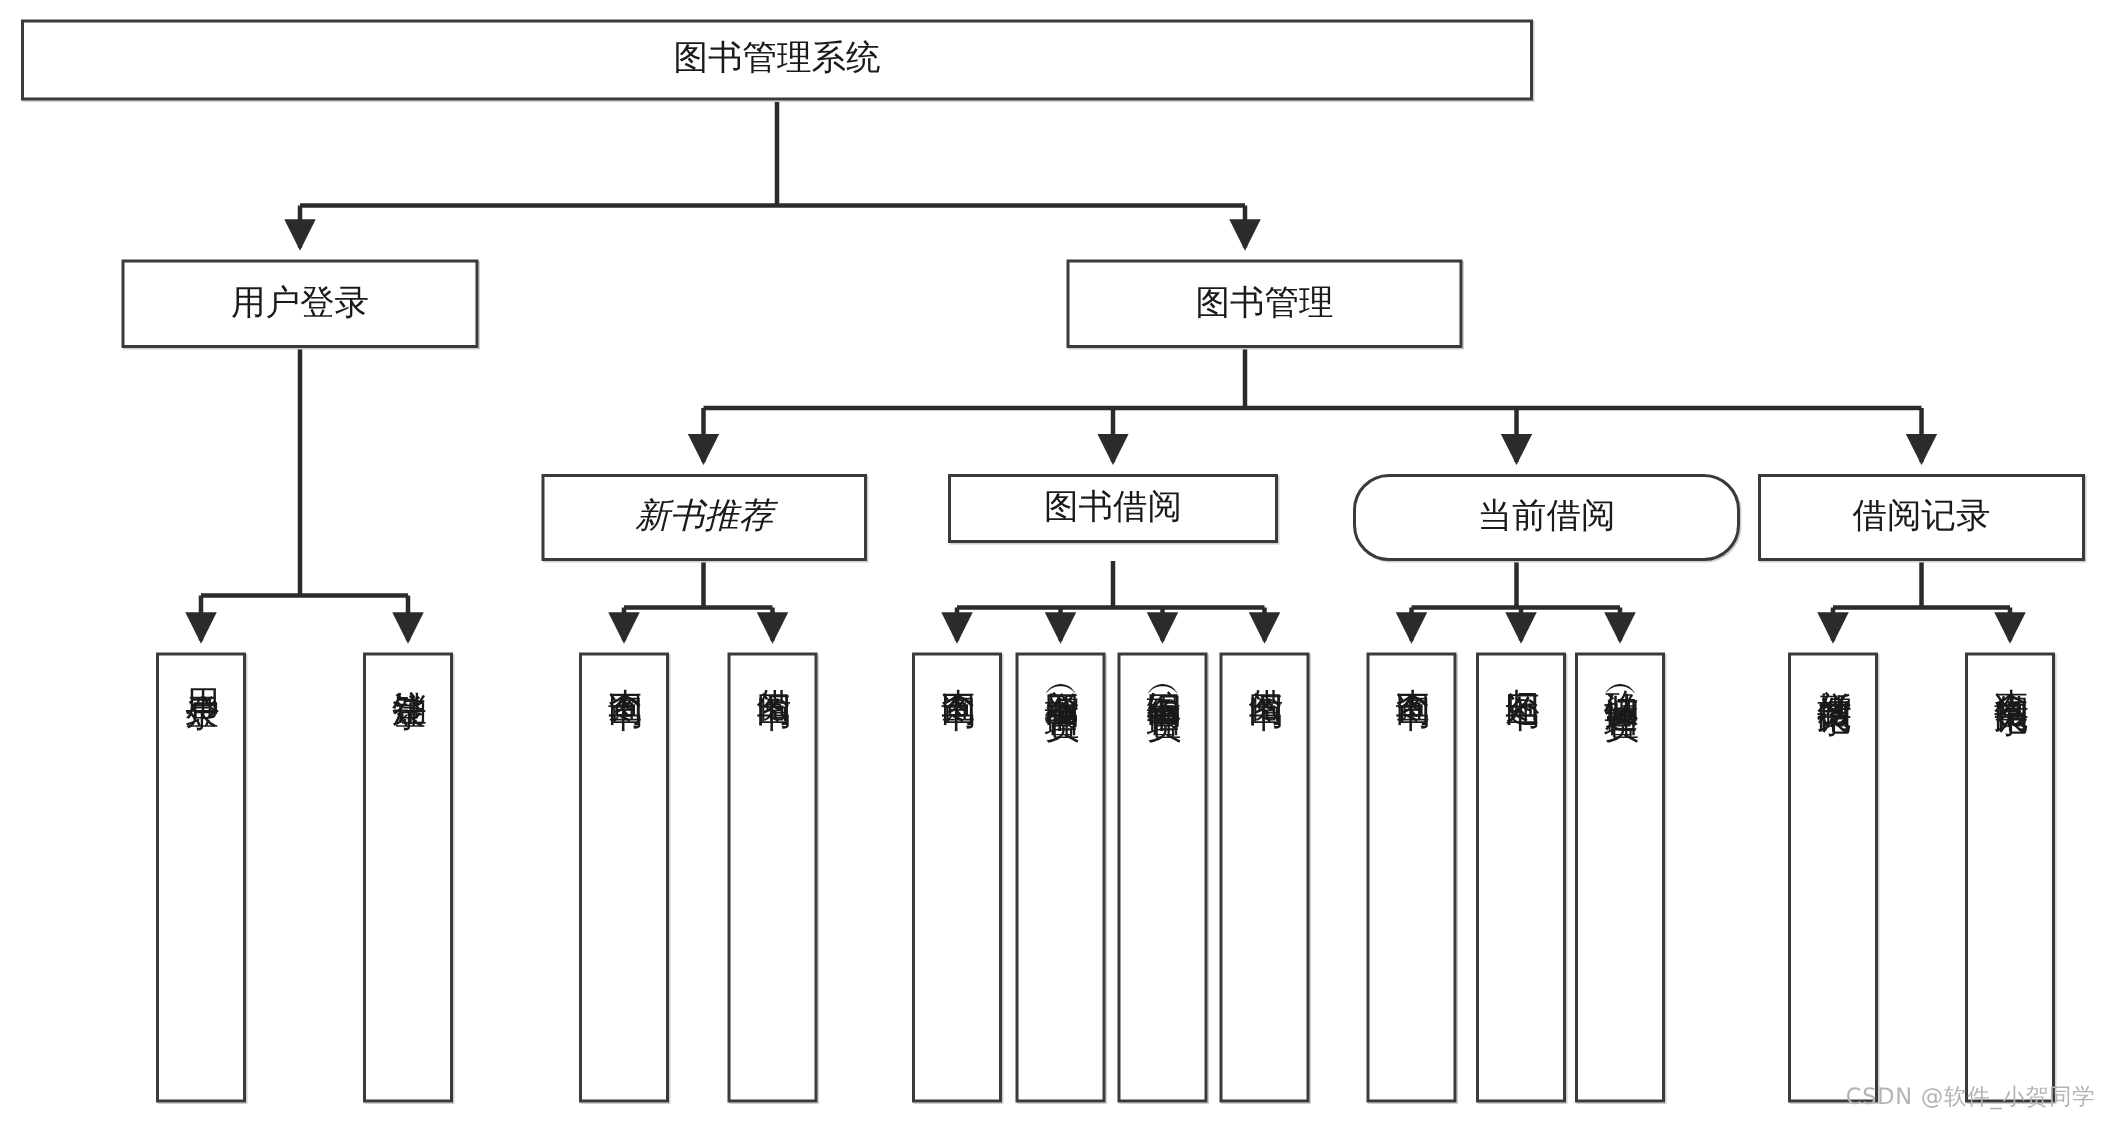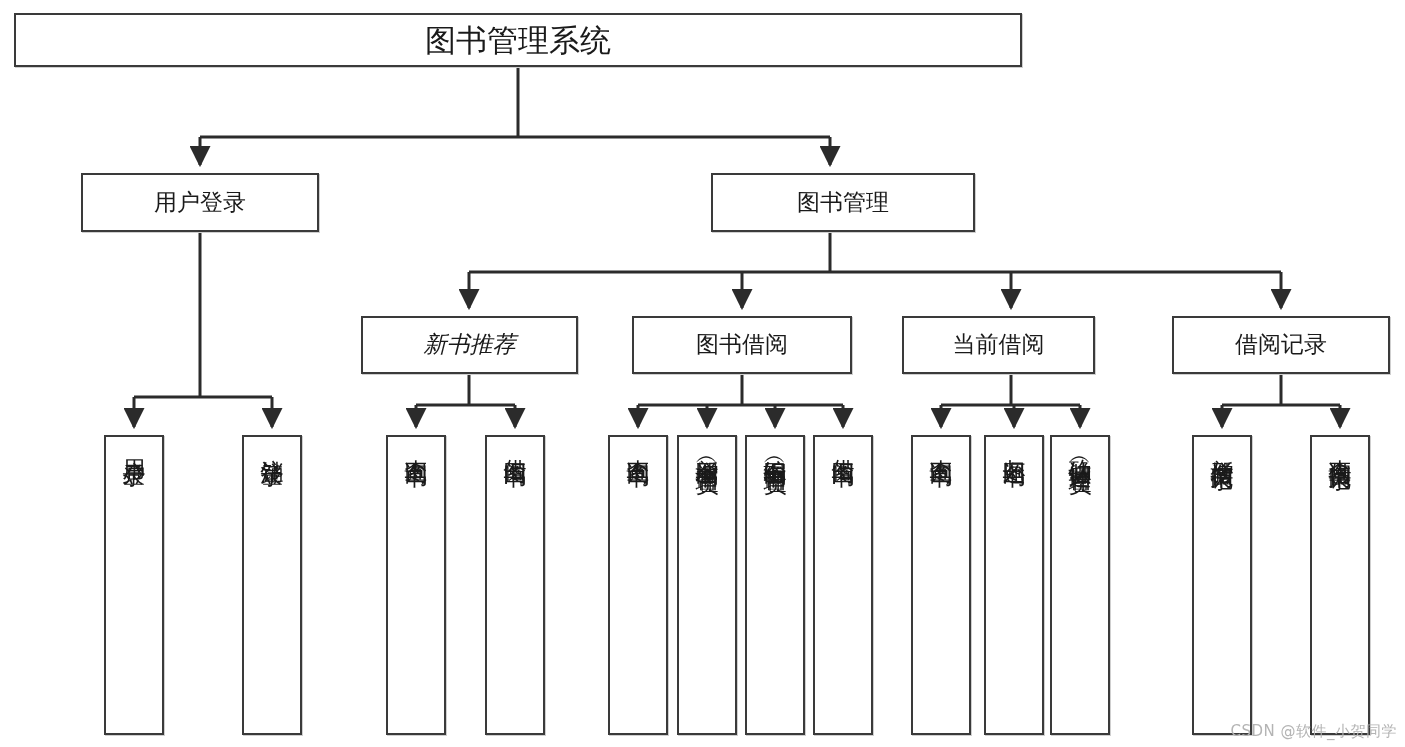--- a/index.html
+++ b/index.html
@@ -39,21 +39,21 @@
   .node-label {
     display: block;
     text-align: center;
     line-height: 1.18;
     white-space: pre;
   }
   .node.horizontal .node-label {
     font-size: 23px;
   }
   .node.root .node-label {
-    font-size: 31px;
+    font-size: 23px;
   }
   .node.vertical {
     align-items: flex-start;
     justify-content: center;
     padding-top: 4px;
   }
   .node.vertical .node-label {
     writing-mode: vertical-rl;
     text-orientation: upright;
     font-size: 23px;
@@ -148,25 +148,25 @@
   </div>
 
   <div class="node horizontal" style="left: 711px; top: 173px; width: 264px; height: 59px;">
     <span class="node-label">图书管理</span>
   </div>
 
   <div class="node horizontal" style="left: 361px; top: 316px; width: 217px; height: 58px; font-style: italic;">
     <span class="node-label">新书推荐</span>
   </div>
 
-  <div class="node horizontal" style="left: 632px; top: 316px; width: 220px; height: 58px;">
+  <div class="node horizontal" style="left: 632px; top: 316px; width: 220px; height: 46px;">
     <span class="node-label">图书借阅</span>
   </div>
 
-  <div class="node horizontal" style="left: 902px; top: 316px; width: 193px; height: 58px;">
+  <div class="node horizontal" style="left: 902px; top: 316px; width: 258px; height: 58px; border-radius: 24px;">
     <span class="node-label">当前借阅</span>
   </div>
 
   <div class="node horizontal" style="left: 1172px; top: 316px; width: 218px; height: 58px;">
     <span class="node-label">借阅记录</span>
   </div>
 
   <div class="node vertical" style="left: 104px; top: 435px; width: 60px; height: 300px;">
     <span class="node-label">用户登录</span>
   </div>

